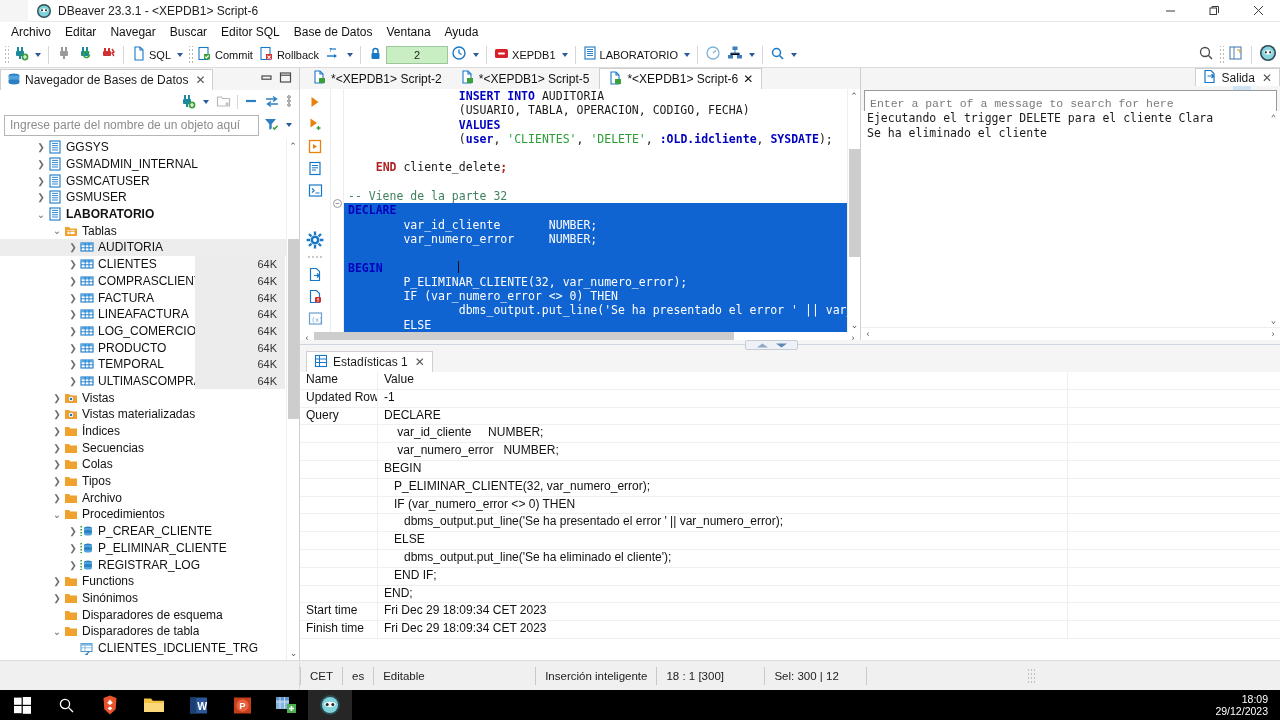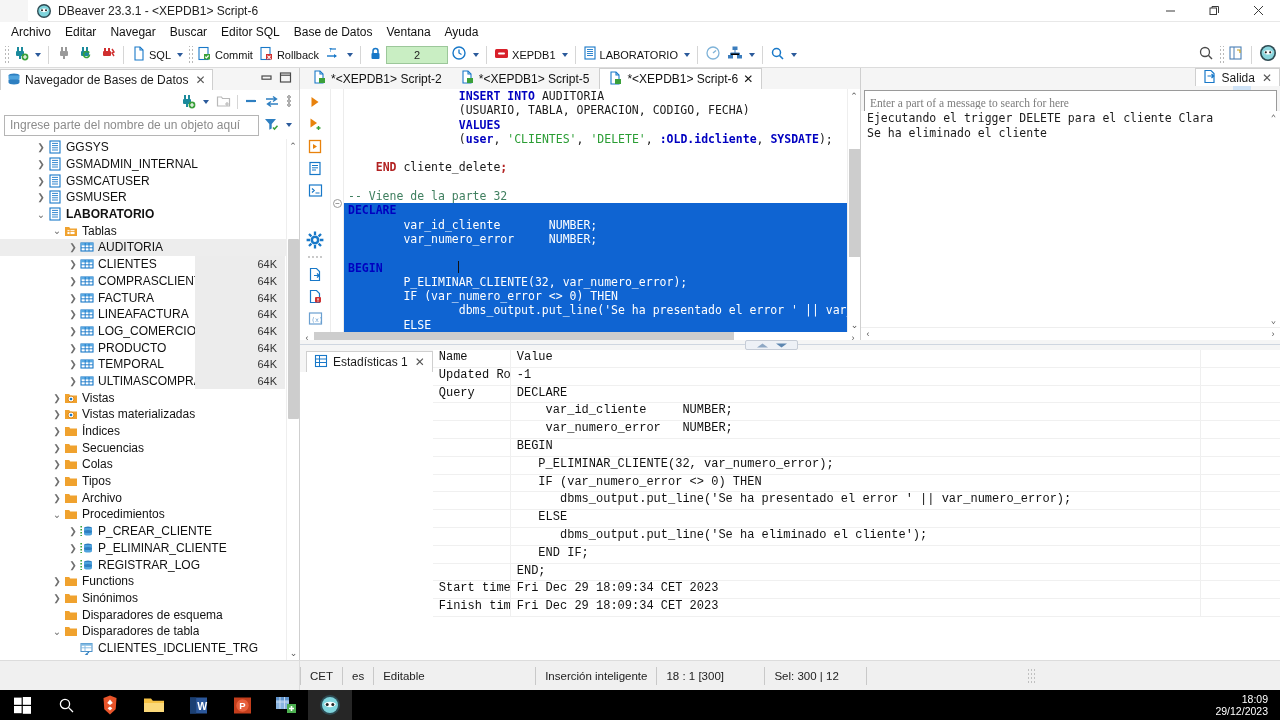--- a/index.html
+++ b/index.html
@@ -124,45 +124,45 @@
   
   .outpanel { flex:1; display:flex; flex-direction:column; background:#f5f5f5; border-left:1px solid #cfcfcf; }
   .out-tabbar { height:22px; display:flex; align-items:flex-end; background:#f5f5f5; padding-left:4px;flex-direction:column; }
   .out-tab { height:21px; display:flex; align-items:center; gap:5px; padding:0 7px; font-size:12px;
              background:#fff; border:1px solid #cfcfcf; border-bottom:none; }
   .out-tab .x { color:#555; margin-left:2px; }
   .out-tabbar .obtns { margin-left:auto; display:flex; align-items:center; gap:7px;
                        padding-right:8px; padding-bottom:2px; }
   .out-search { margin:0 3px; height:21px; }
   .out-search input { width:100%; height:26px; border:1px solid #9a9a9a; background:#fff;
-     padding:0 5px; font-family:Liberation Serif, serif; font-size:11.5px; outline:none; }
+     padding:0 5px; font-family:Liberation Mono, monospace; font-size:11.5px; outline:none; }
   .out-search input::placeholder { color:#7b7b7b; }
   .out-body { flex:1; background:#fff; position:relative; overflow:hidden;
               font-family:"DejaVu Sans Mono", monospace; font-size:11.5px; line-height:15px; }
   .out-body .ol { white-space:pre; padding-left:6px; }
   .out-vsb { position:absolute; right:0; top:0; width:13px; height:100%; }
   .out-vsb .arrw { height:14px; display:flex; align-items:center; justify-content:center;
                    font-size:9px; color:#555; }
   .out-hsb { height:13px; background:#fff; display:flex; align-items:center; border-top:1px solid #eee; }
   .out-hsb .arrw { width:14px; text-align:center; font-size:9px; color:#555; }
 
   
   .splitter { height:10px; background:#f5f5f5; position:relative; }
   .splitter .line { position:absolute; left:0; right:0; top:4px; height:1px; background:#cfd6e0; }
   .splitter .grip { position:absolute; left:445px; top:0px; width:53px; height:10px;
                     background:#eef1f6; border:1px solid #c6ccd6; border-radius:2px;
                     display:flex; align-items:center; justify-content:center; gap:6px; }
 
   
-  .stats { flex:1; display:flex; flex-direction:row; background:#fff; }
+  .stats { flex:1; display:flex; flex-direction:column; background:#fff; }
   .st-tabbar { height:22px; display:flex; align-items:flex-end; background:#f5f5f5; padding-left:6px; }
   .st-tab { height:21px; display:flex; align-items:center; gap:5px; padding:0 7px; font-size:12px;
             background:#fff; border:1px solid #cfcfcf; border-bottom:none; }
   .st-tab .x { color:#555; margin-left:2px; }
-  .st-grid { flex:1; overflow:hidden;font-family:Liberation Mono, monospace; }
+  .st-grid { flex:1; overflow:hidden; }
   .st-row { height:17.8px; display:flex; border-bottom:1px solid #f0f0f0; }
   .st-c1 { width:78px; padding-left:6px; font-size:12px; color:#111;
            border-right:1px solid #efefef; white-space:nowrap; overflow:hidden; }
   .st-c2 { flex:1; padding-left:6px; font-size:12px; color:#111; white-space:pre;
            overflow:hidden; border-right:1px solid #efefef; max-width:690px; }
   .st-colhdr { font-weight:normal; }
 
   
   .statusbar { position:absolute; left:0; top:660px; width:1280px; height:30px;
                background:#f0f0f0; border-top:1px solid #dcdcdc; display:flex; align-items:center; }

